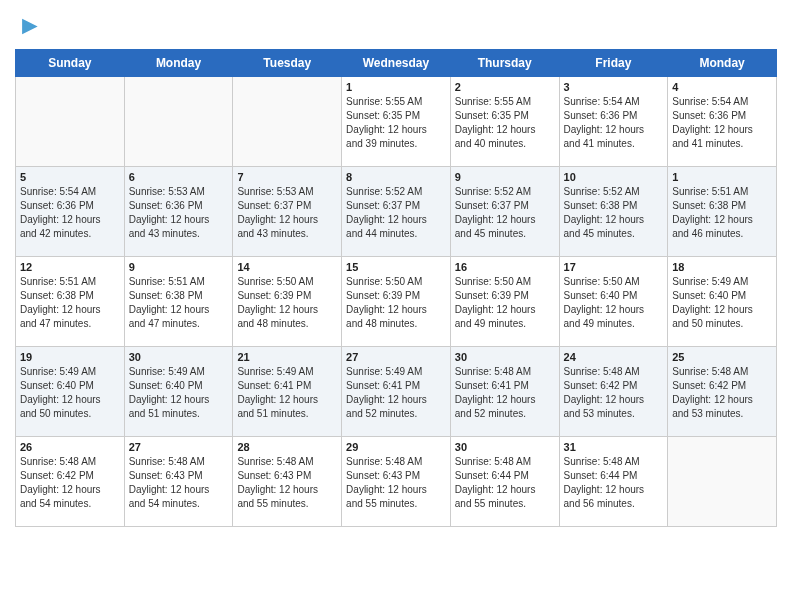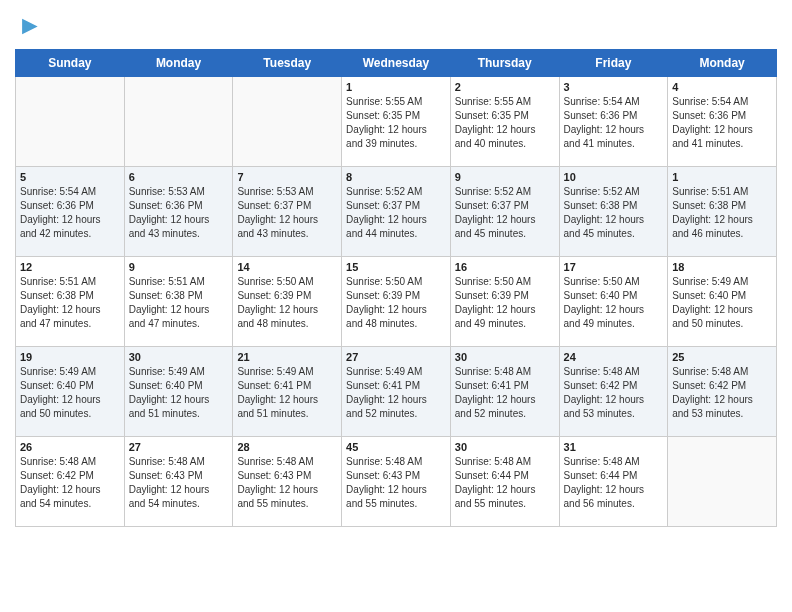--- a/index.html
+++ b/index.html
@@ -236,21 +236,21 @@
         </td>
         <td>
           <span class="day-num">27</span>
           <div class="day-info">Sunrise: 5:48 AM<br>Sunset: 6:43 PM<br>Daylight: 12 hours and 54 minutes.</div>
         </td>
         <td>
           <span class="day-num">28</span>
           <div class="day-info">Sunrise: 5:48 AM<br>Sunset: 6:43 PM<br>Daylight: 12 hours and 55 minutes.</div>
         </td>
         <td>
-          <span class="day-num">45</span>
+          <span class="day-num">29</span>
           <div class="day-info">Sunrise: 5:48 AM<br>Sunset: 6:43 PM<br>Daylight: 12 hours and 55 minutes.</div>
         </td>
         <td>
           <span class="day-num">30</span>
           <div class="day-info">Sunrise: 5:48 AM<br>Sunset: 6:44 PM<br>Daylight: 12 hours and 55 minutes.</div>
         </td>
         <td>
           <span class="day-num">31</span>
           <div class="day-info">Sunrise: 5:48 AM<br>Sunset: 6:44 PM<br>Daylight: 12 hours and 56 minutes.</div>
         </td>

